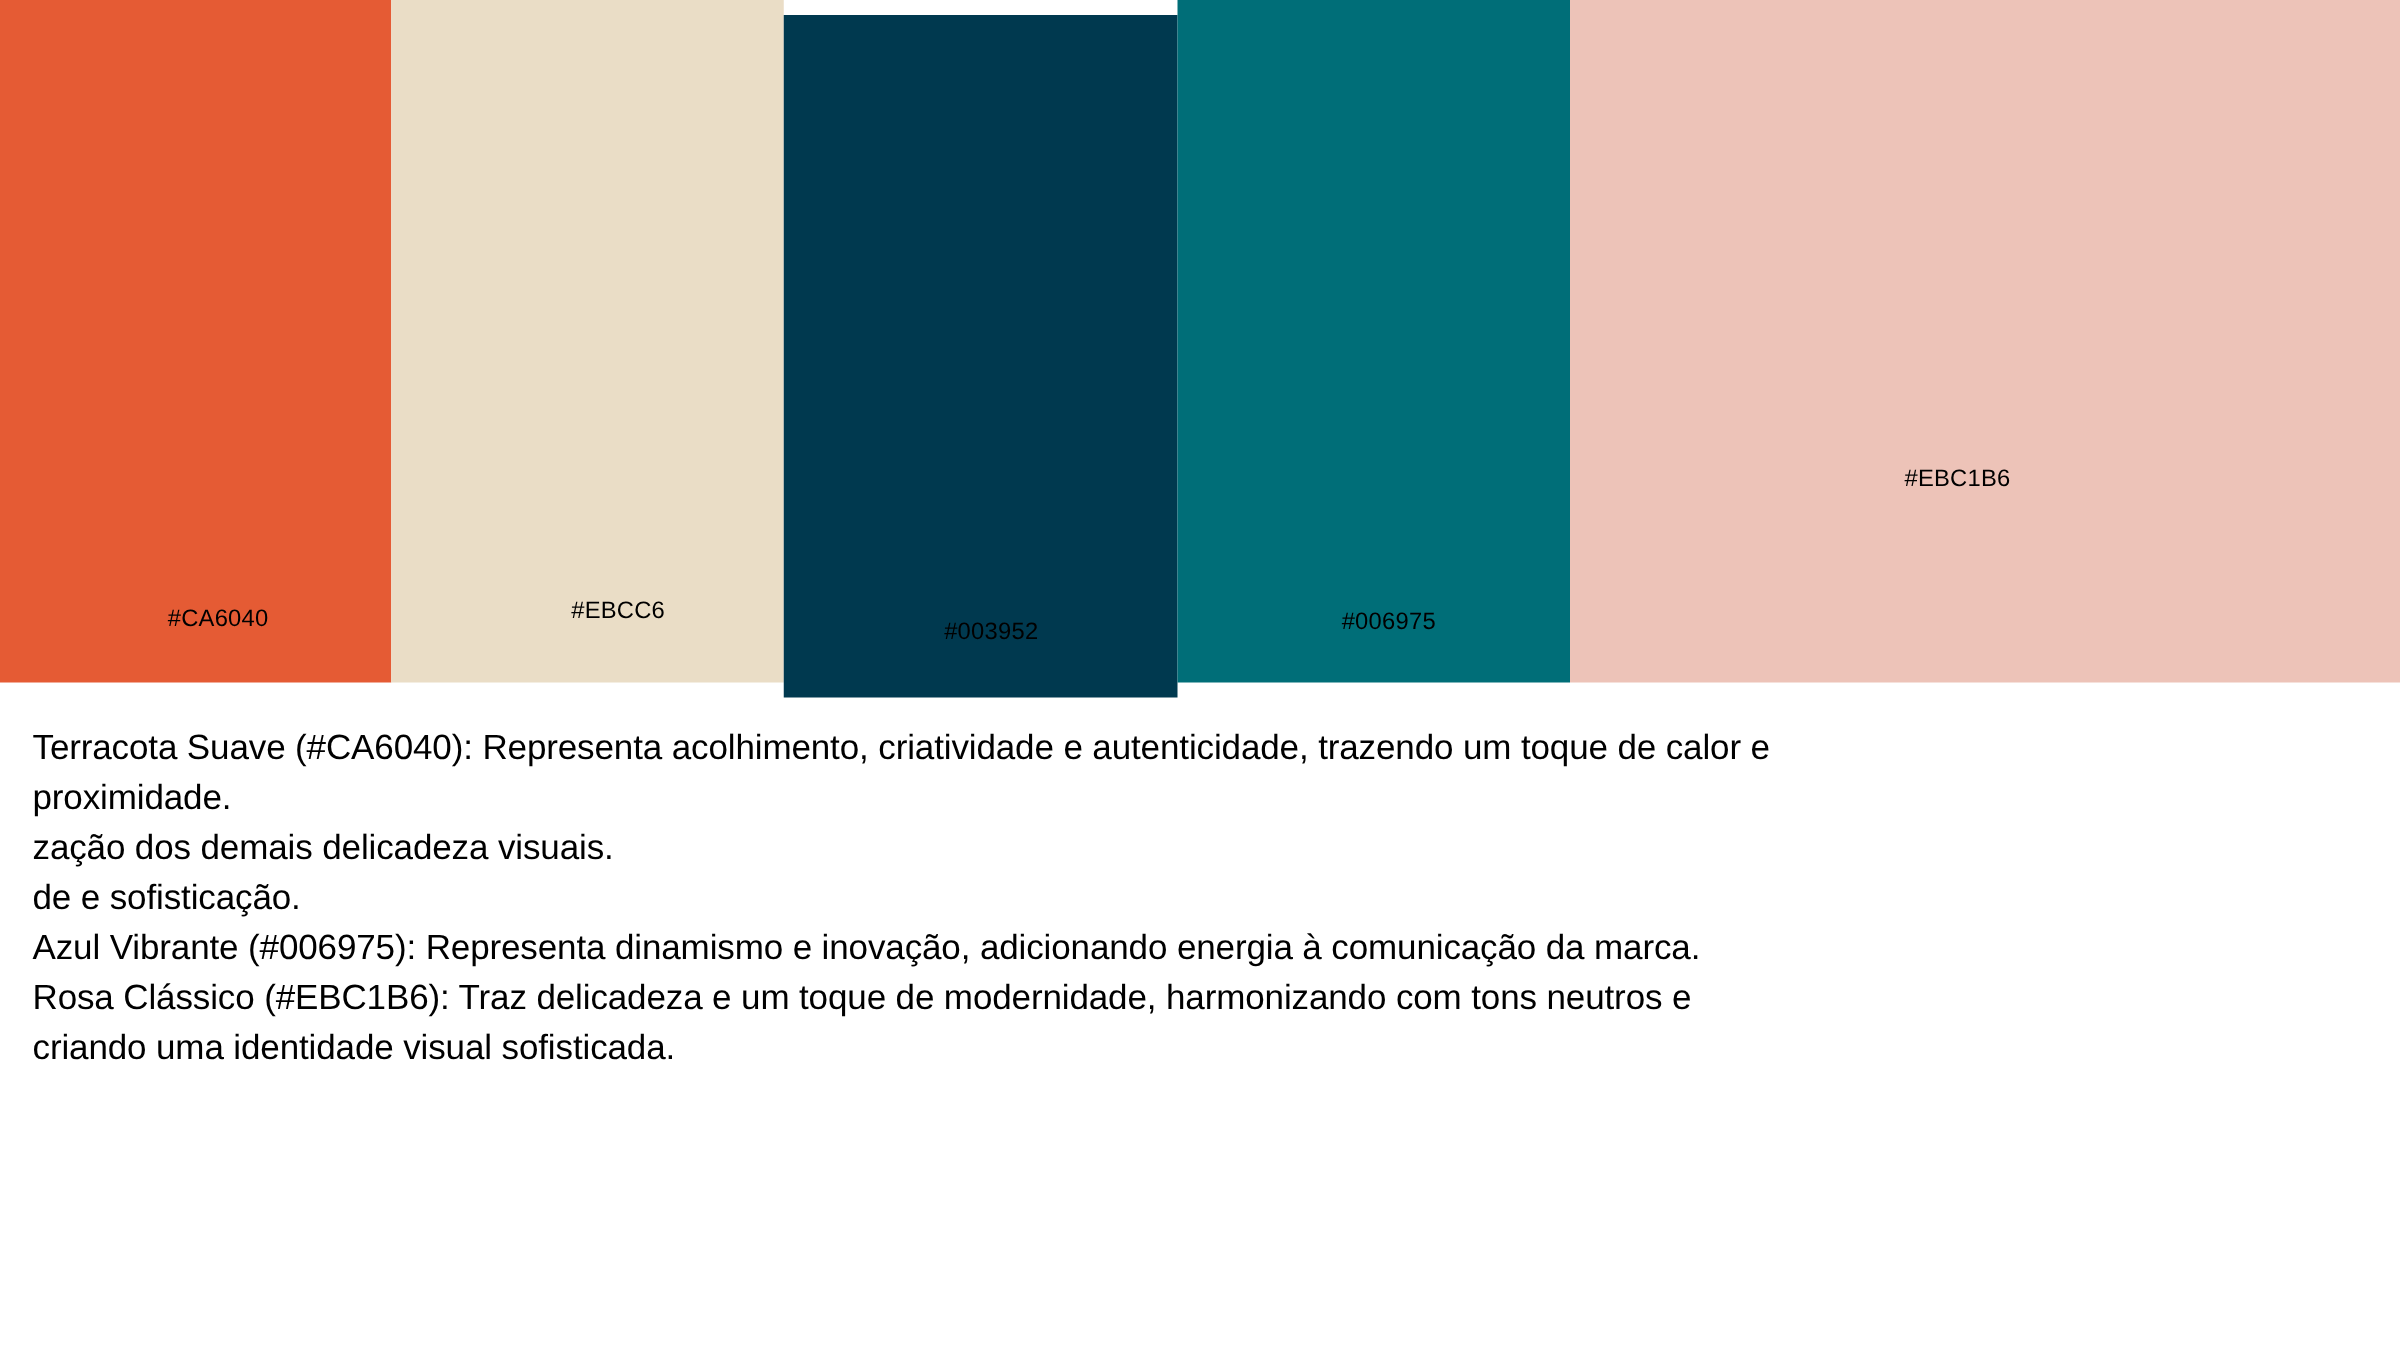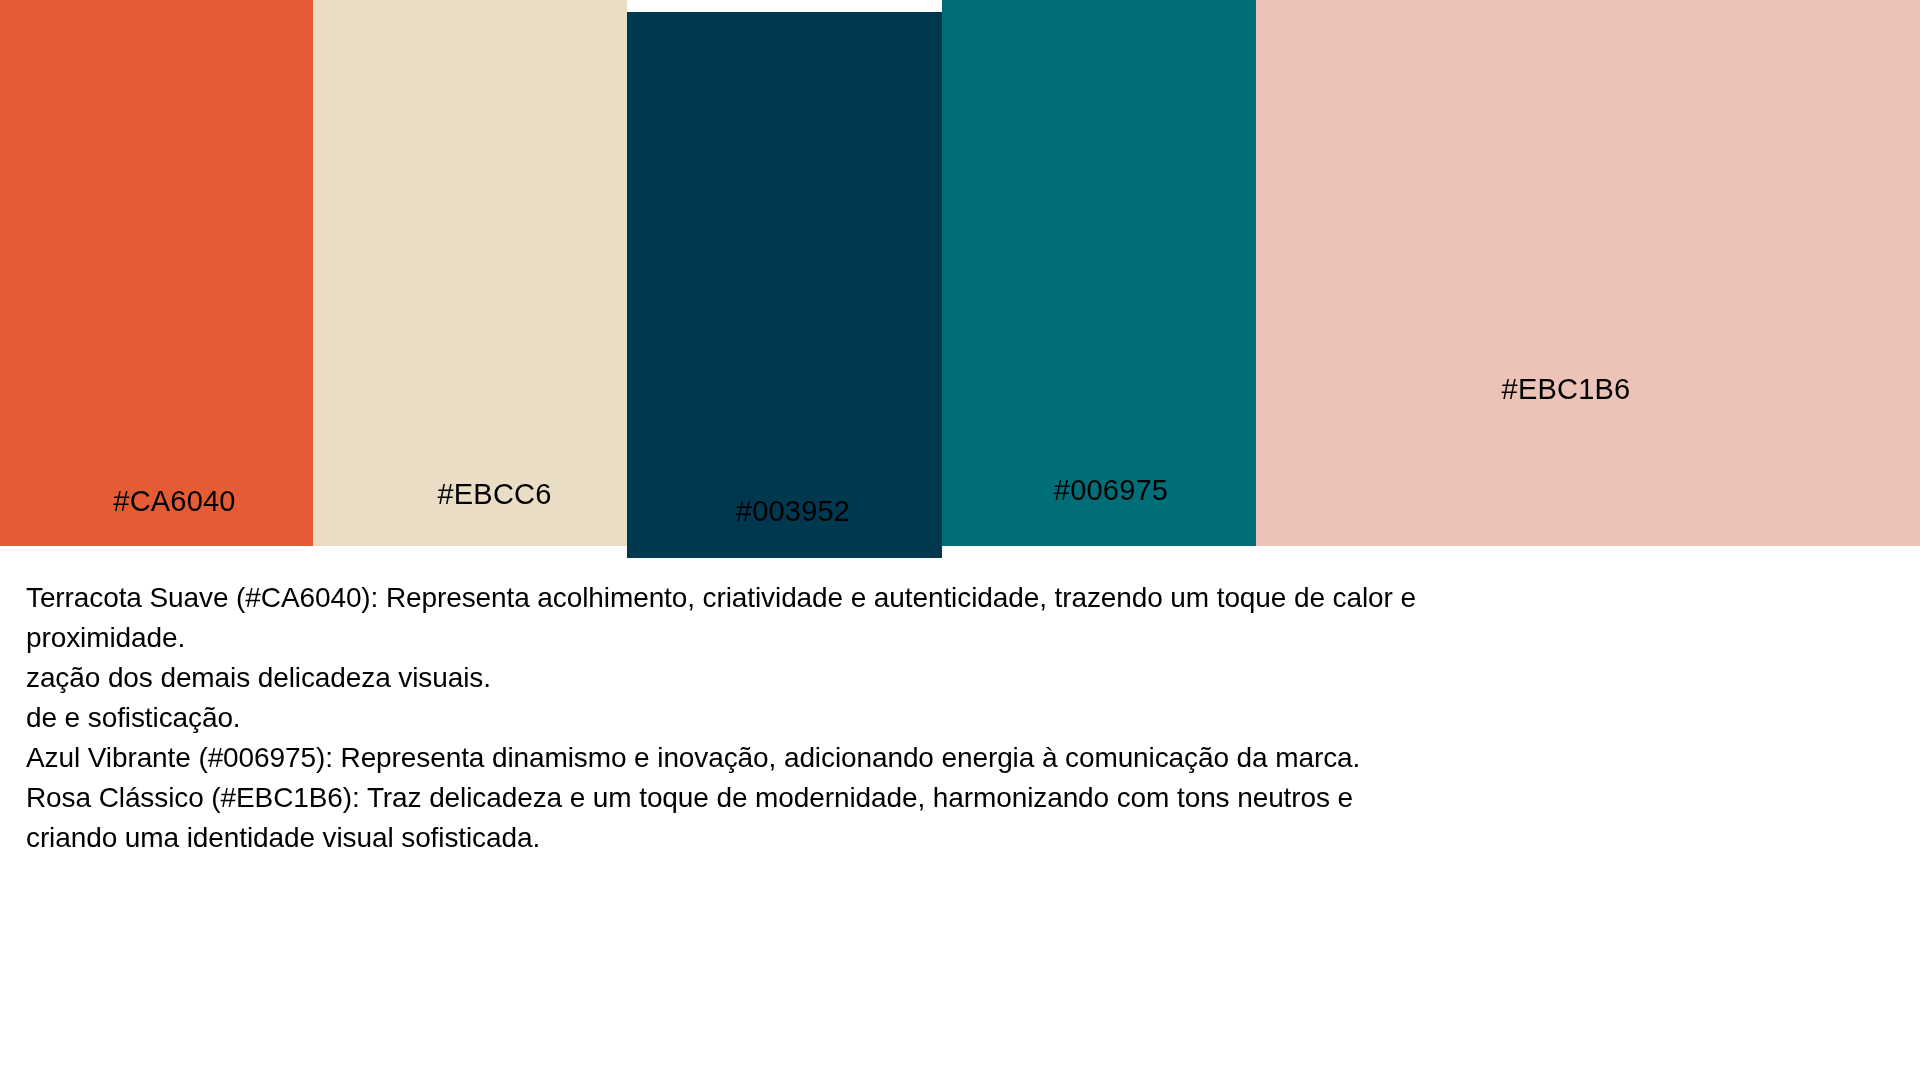--- a/index.html
+++ b/index.html
@@ -34,30 +34,30 @@
   .swatch-2 { width: 315px; margin-top: 12px; }
   .swatch-3 { width: 314px; }
   .swatch-4 { width: 664px; }
 
   .swatch-label {
     position: absolute;
     left: 0;
     width: 100%;
     text-align: center;
     font-family: "Liberation Sans", "DejaVu Sans", sans-serif;
-    font-size: 29px;
+    font-size: 19px;
     font-weight: 400;
     letter-spacing: 0.2px;
     color: #000000;
     white-space: nowrap;
   }
   .swatch-0 .swatch-label { top: 485px; padding-left: 18px; }
   .swatch-1 .swatch-label { top: 478px; left: 49px; width: 265px; }
   .swatch-2 .swatch-label { top: 483px; left: 17px; width: 298px; }
-  .swatch-3 .swatch-label { top: 474px; left: 24px; width: 290px; text-align: center; }
+  .swatch-3 .swatch-label { top: 487px; left: 24px; width: 290px; text-align: center; }
   .swatch-4 .swatch-label { top: 373px; left: 0px; width: 620px; }
 
   
   .descriptions {
     width: 1920px;
     padding: 0;
     margin: 0;
     box-sizing: border-box;
   }
   .desc-line {

